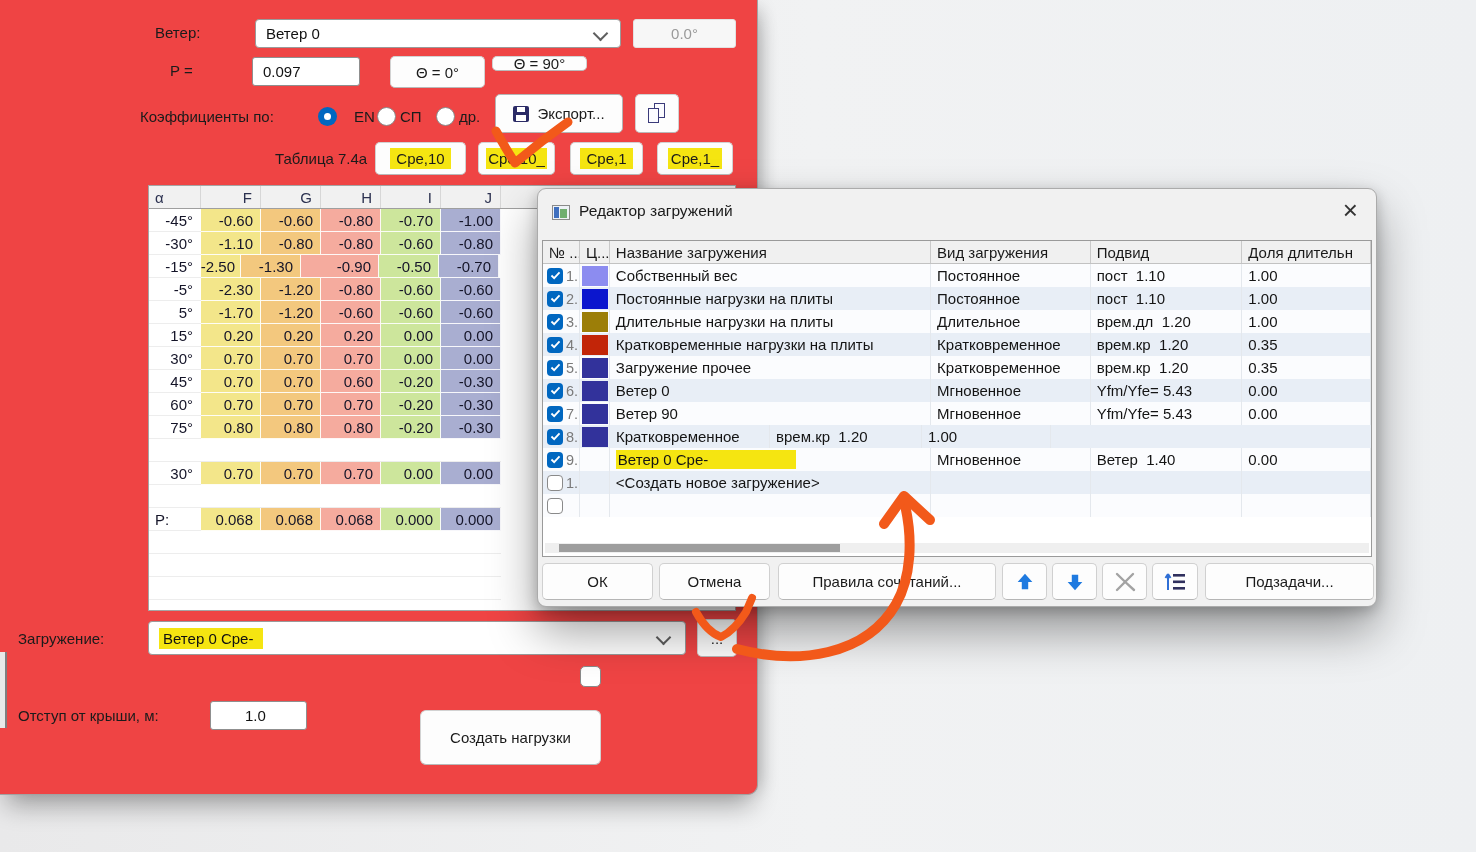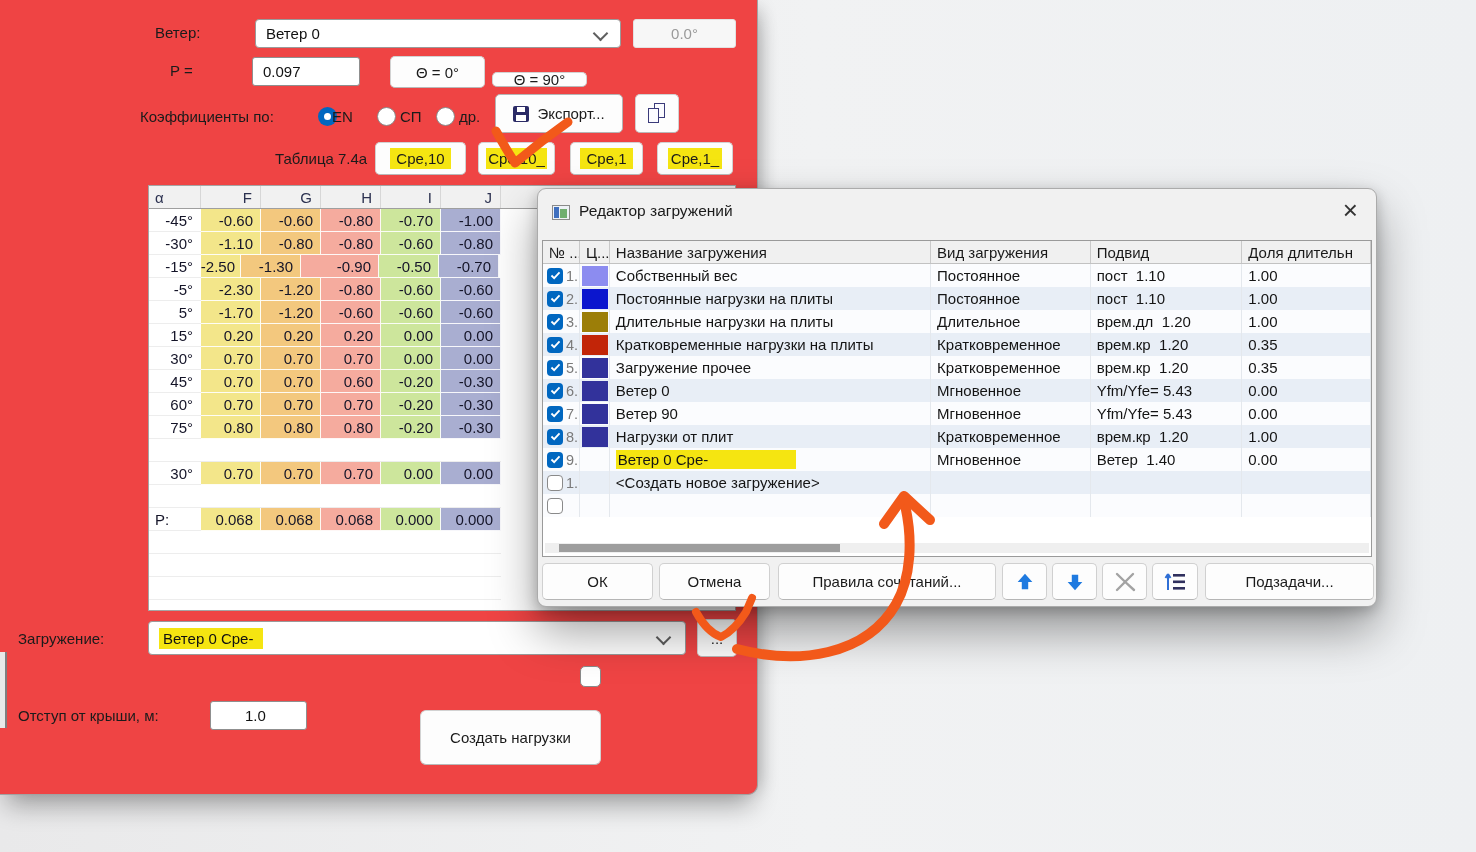--- a/index.html
+++ b/index.html
@@ -76,25 +76,25 @@
   <div class="lbl" style="left:155px;top:24px;">Ветер:</div>
   <div class="dropdown" style="left:255px;top:19px;width:366px;height:29px;">
     <span>Ветер 0</span>
     <span class="chev" style="right:14px;top:8px;position:absolute;"></span>
   </div>
   <div class="input" style="left:633px;top:19px;width:103px;height:29px;background:#f7f7f7;border-color:#e2e2e2;color:#9a9a9a;justify-content:center;padding-left:0;">0.0°</div>
 
   <div class="lbl" style="left:170px;top:62px;">P =</div>
   <div class="input" style="left:252px;top:57px;width:108px;height:29px;">0.097</div>
   <div class="btn" style="left:390px;top:56px;width:95px;height:32px;">Θ = 0°</div>
-  <div class="btn" style="left:492px;top:72px;width:95px;height:15px;">Θ = 90°</div>
+  <div class="btn" style="left:492px;top:56px;width:95px;height:15px;">Θ = 90°</div>
 
   <div class="lbl" style="left:140px;top:108px;">Коэффициенты по:</div>
   <div class="radio on" style="left:318px;top:107px;"></div>
-  <div class="lbl" style="left:332px;top:108px;">EN</div>
+  <div class="lbl" style="left:354px;top:108px;">EN</div>
   <div class="radio" style="left:377px;top:107px;"></div>
   <div class="lbl" style="left:400px;top:108px;">СП</div>
   <div class="radio" style="left:436px;top:107px;"></div>
   <div class="lbl" style="left:459px;top:108px;">др.</div>
 
   <div class="btn" style="left:495px;top:94px;width:128px;height:39px;border-color:#b5b5b5;">
     <span style="position:relative;width:16px;height:16px;background:#2b2b66;border-radius:2px;margin-right:8px;display:inline-block;">
       <span style="position:absolute;left:4px;top:1px;width:8px;height:5px;background:#fff;"></span>
       <span style="position:absolute;left:3px;bottom:1px;width:10px;height:6px;background:#fff;"></span>
     </span>
@@ -373,21 +373,20 @@
         <div class="dc" style="width: 322px; padding-left: 6px;">Ветер 90</div>
         <div class="dc" style="width: 160px; padding-left: 6px;">Мгновенное</div>
         <div class="dc" style="width: 152px; padding-left: 6px;">Yfm/Yfe= 5.43</div>
         <div class="dc" style="width: 129px; padding-left: 6px;">0.00</div>
       </div>
       <div class="drow" style="background: rgb(232, 238, 246);">
         <div class="dc" style="width: 37px;"><span class="dcheck on"><svg width="11" height="9" viewBox="0 0 12 10">
               <polyline points="1.5,5 4.5,8 10.5,1.5" stroke="#fff" stroke-width="2" fill="none"></polyline>
             </svg></span><span class="rownum">8.</span></div>
         <div class="dc" style="width: 30px;"><span class="swatch" style="background: rgb(50, 50, 155);"></span></div>
-        <div class="dc" style="width: 322px; padding-left: 6px;">Нагрузки от плит</div>
         <div class="dc" style="width: 160px; padding-left: 6px;">Кратковременное</div>
         <div class="dc" style="width: 152px; padding-left: 6px;">врем.кр  1.20</div>
         <div class="dc" style="width: 129px; padding-left: 6px;">1.00</div>
       </div>
       <div class="drow" style="background: rgb(251, 252, 254);">
         <div class="dc" style="width: 37px;"><span class="dcheck on"><svg width="11" height="9" viewBox="0 0 12 10">
               <polyline points="1.5,5 4.5,8 10.5,1.5" stroke="#fff" stroke-width="2" fill="none"></polyline>
             </svg></span><span class="rownum">9.</span></div>
         <div class="dc" style="width: 30px;"></div>
         <div class="dc" style="width: 322px; padding-left: 6px;"><span class="hl-name">Ветер 0 Сре-</span></div>

